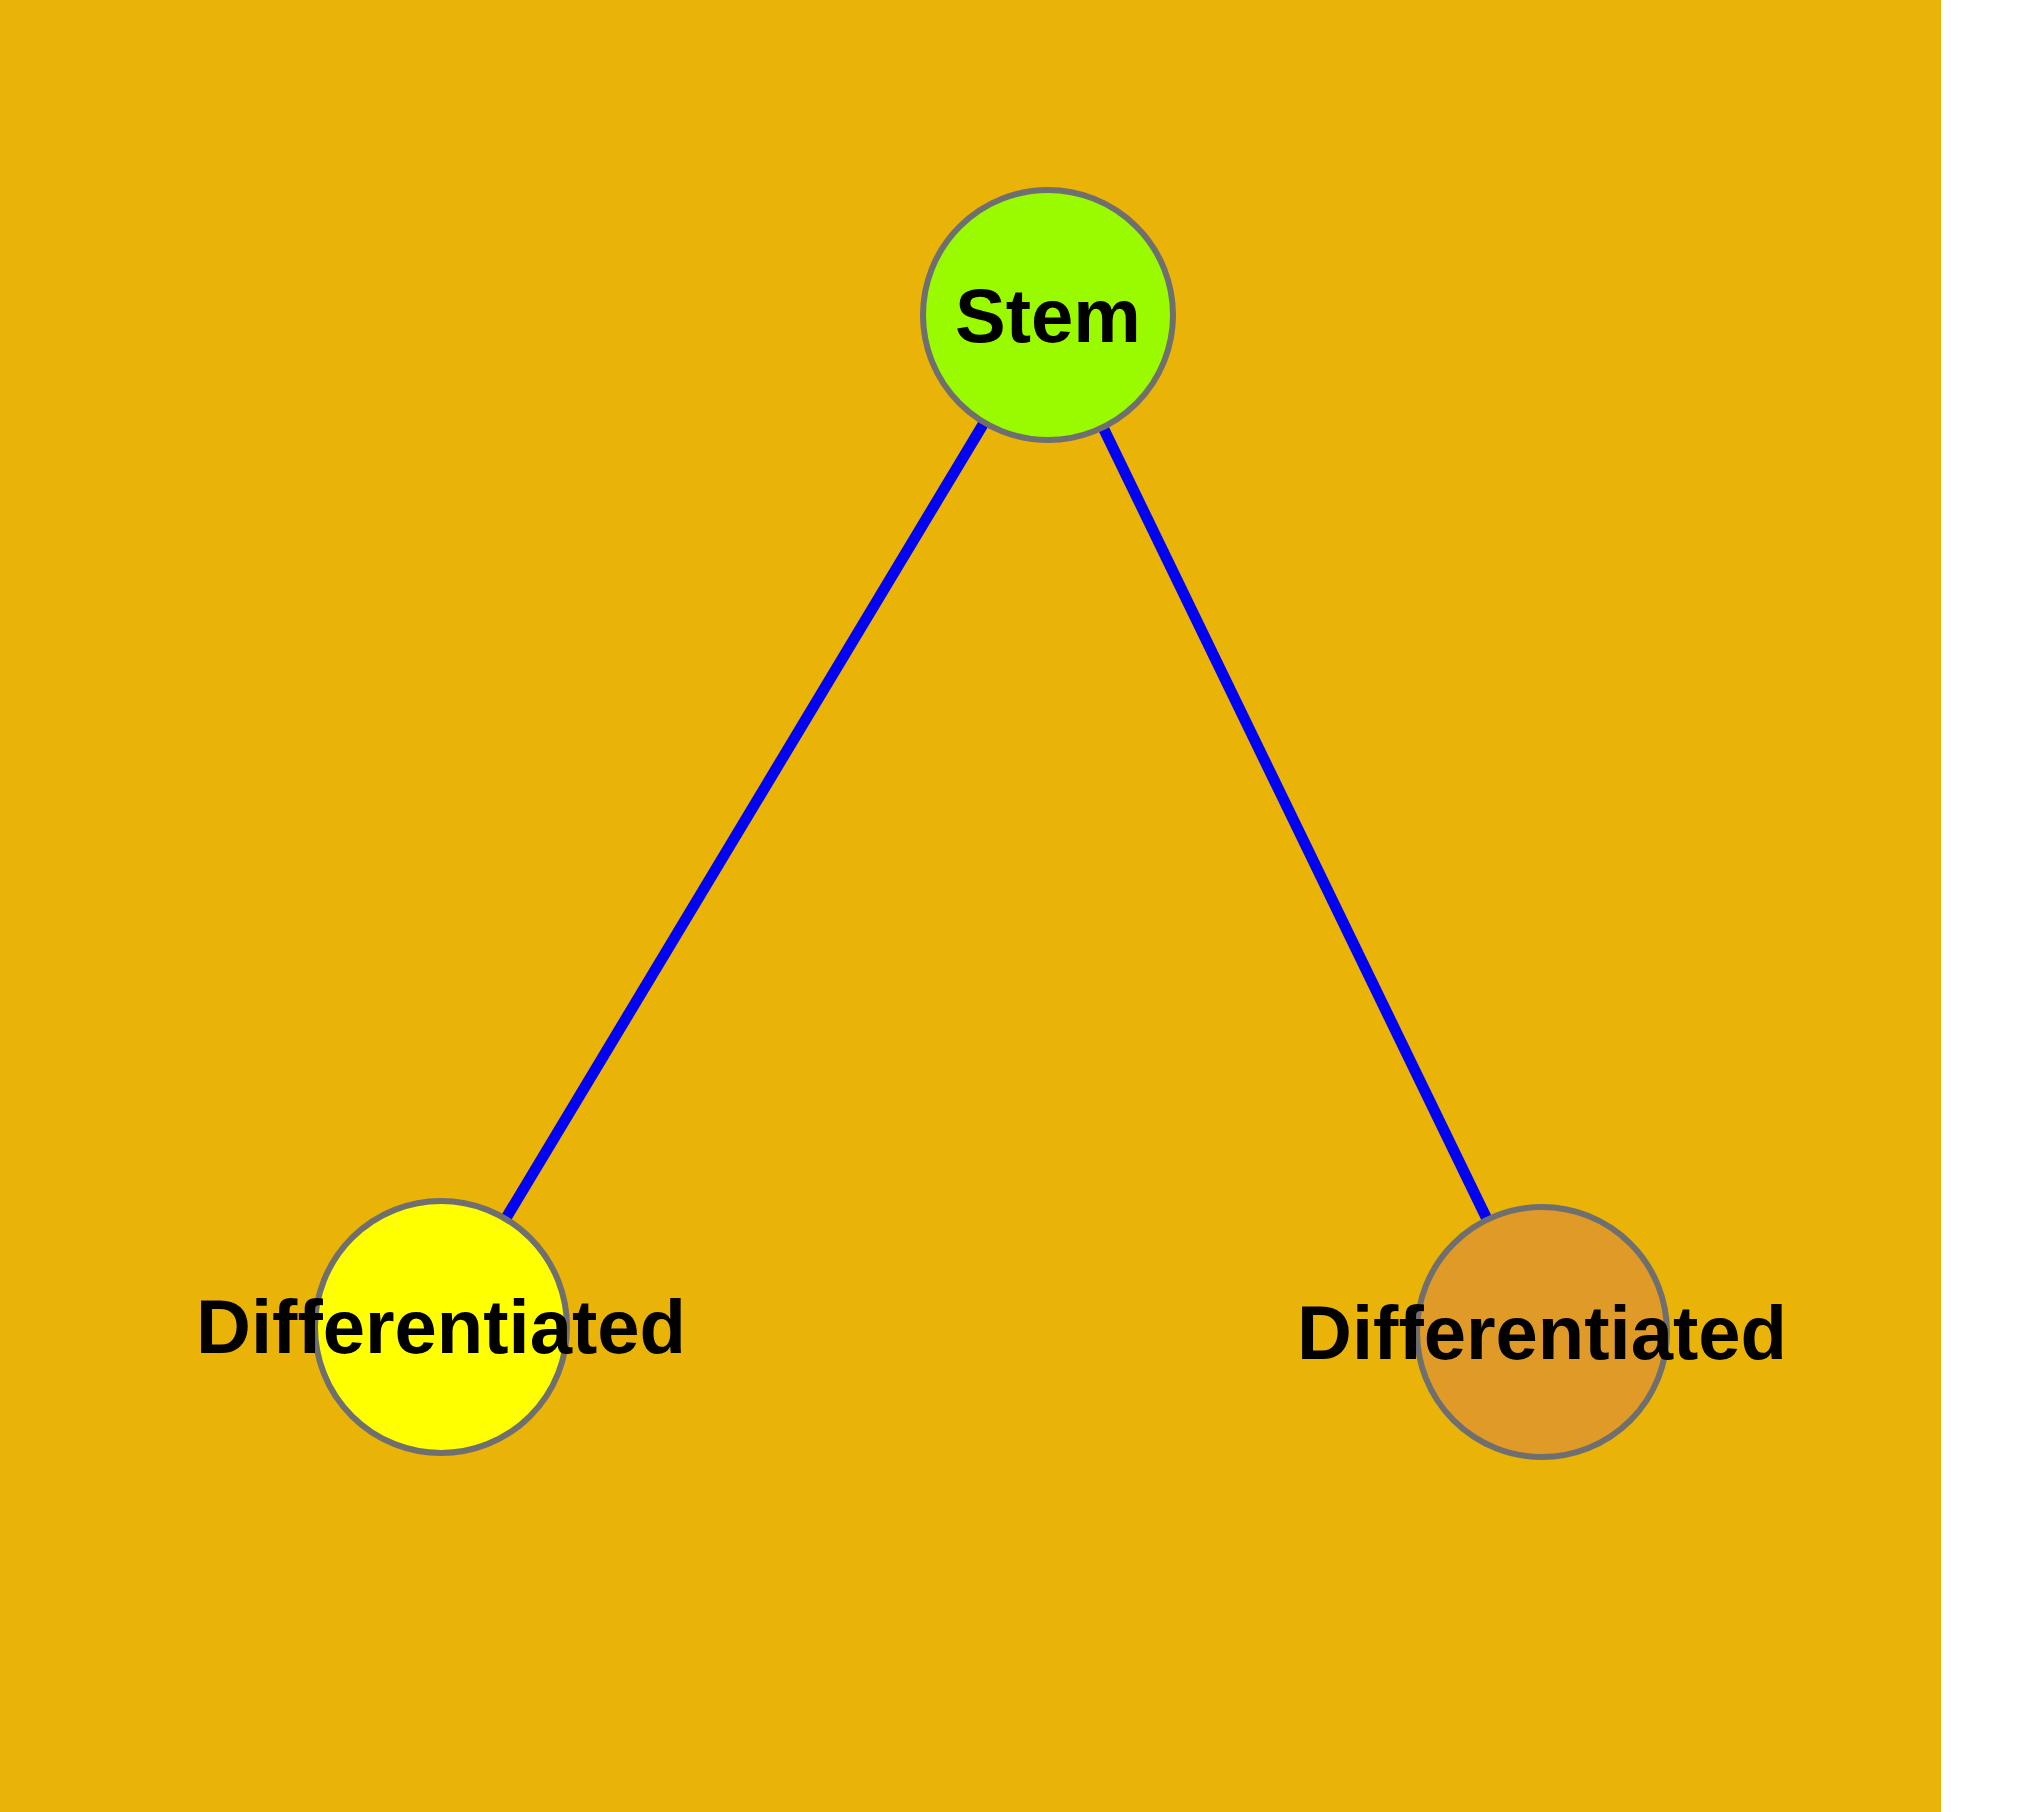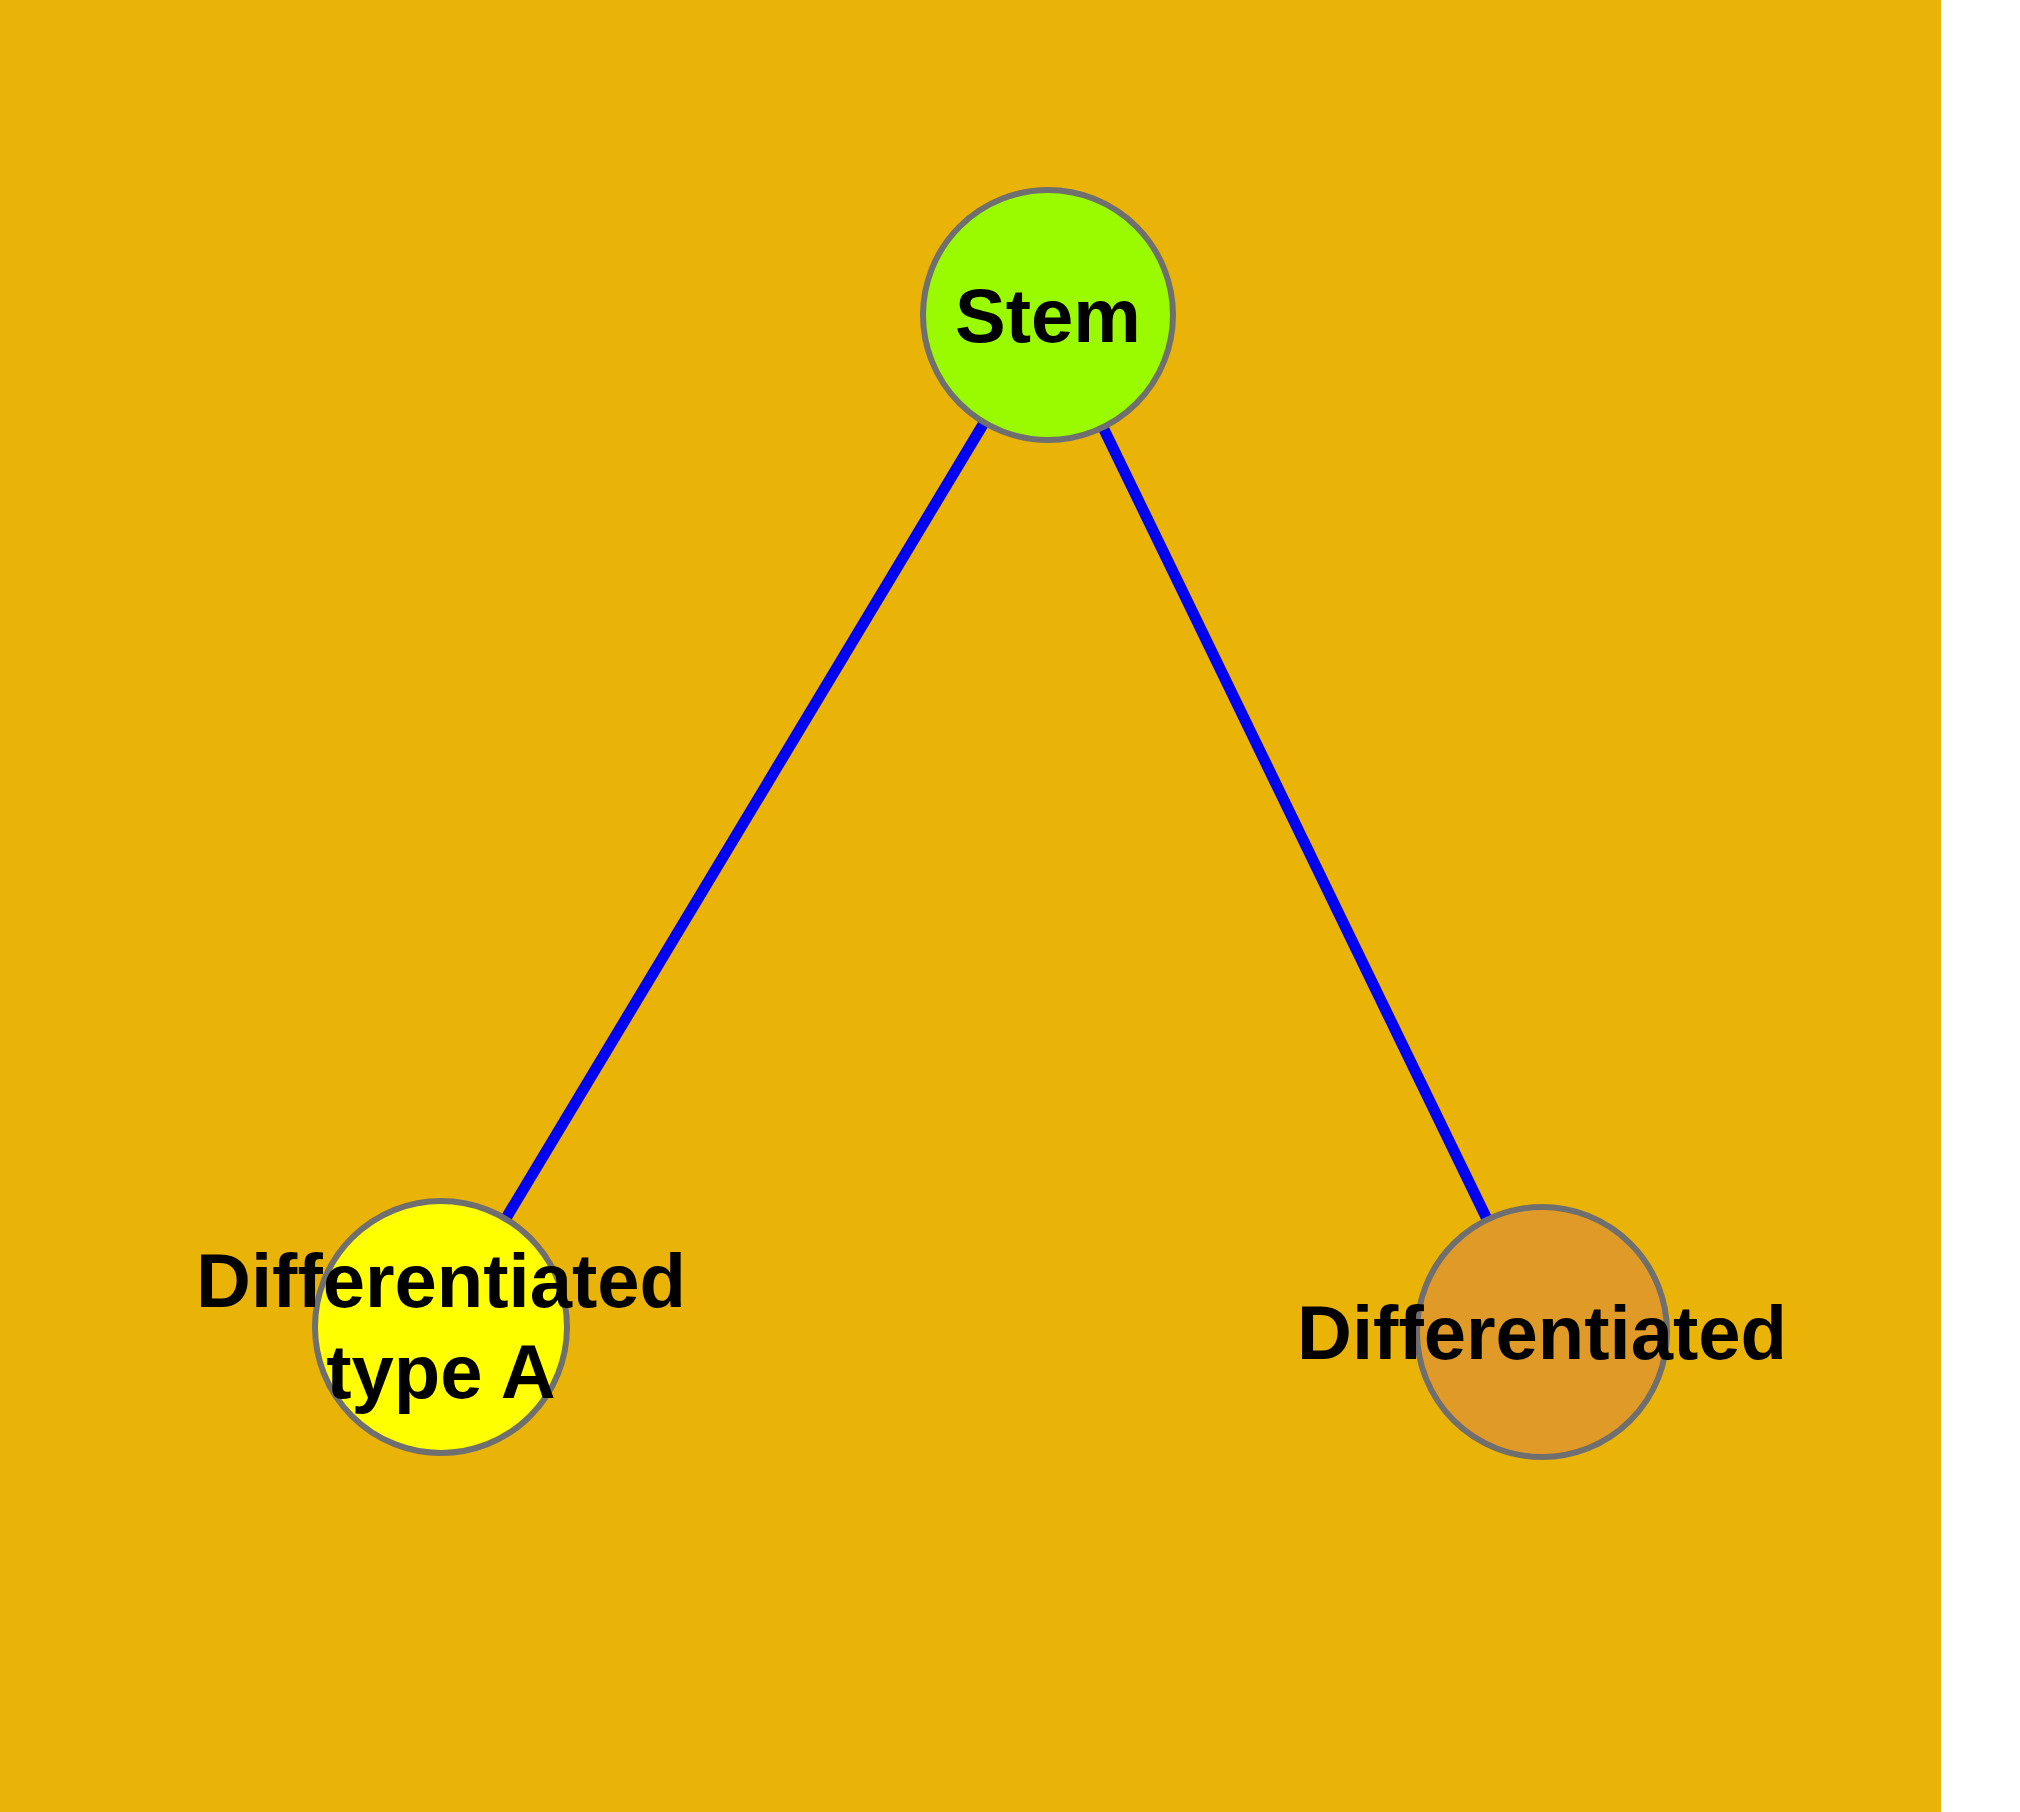--- a/index.html
+++ b/index.html
@@ -47,21 +47,20 @@
   <div class="node" style="left: 920px; top: 187px; width: 256px; height: 256px; background: rgb(154, 250, 0); border-color: rgb(111, 111, 111); border-width: 6px;"></div>
   <div class="node" style="left: 312px; top: 1198px; width: 258px; height: 258px; background: rgb(255, 255, 0); border-color: rgb(111, 111, 111); border-width: 6px;"></div>
   <div class="node" style="left: 1414px; top: 1204px; width: 256px; height: 256px; background: rgb(223, 154, 40); border-color: rgb(111, 111, 111); border-width: 6px;"></div>
 
   <div class="node-label" style="left: 1048px; top: 315px; color: rgb(0, 0, 0); font-size: 76px; line-height: 91px;">
     <span class="label-line">Stem</span>
   </div>
 
   <div class="node-label" style="left: 441px; top: 1326px; color: rgb(0, 0, 0); font-size: 76px; line-height: 91px;">
     <span class="label-line">Differentiated</span>
-    <span class="label-line">type A</span>
   </div>
 
   <div class="node-label" style="left: 1542px; top: 1332px; color: rgb(0, 0, 0); font-size: 76px; line-height: 91px;">
     <span class="label-line">Differentiated</span>
   </div>
 
 </div>
 
 
 </body></html>

